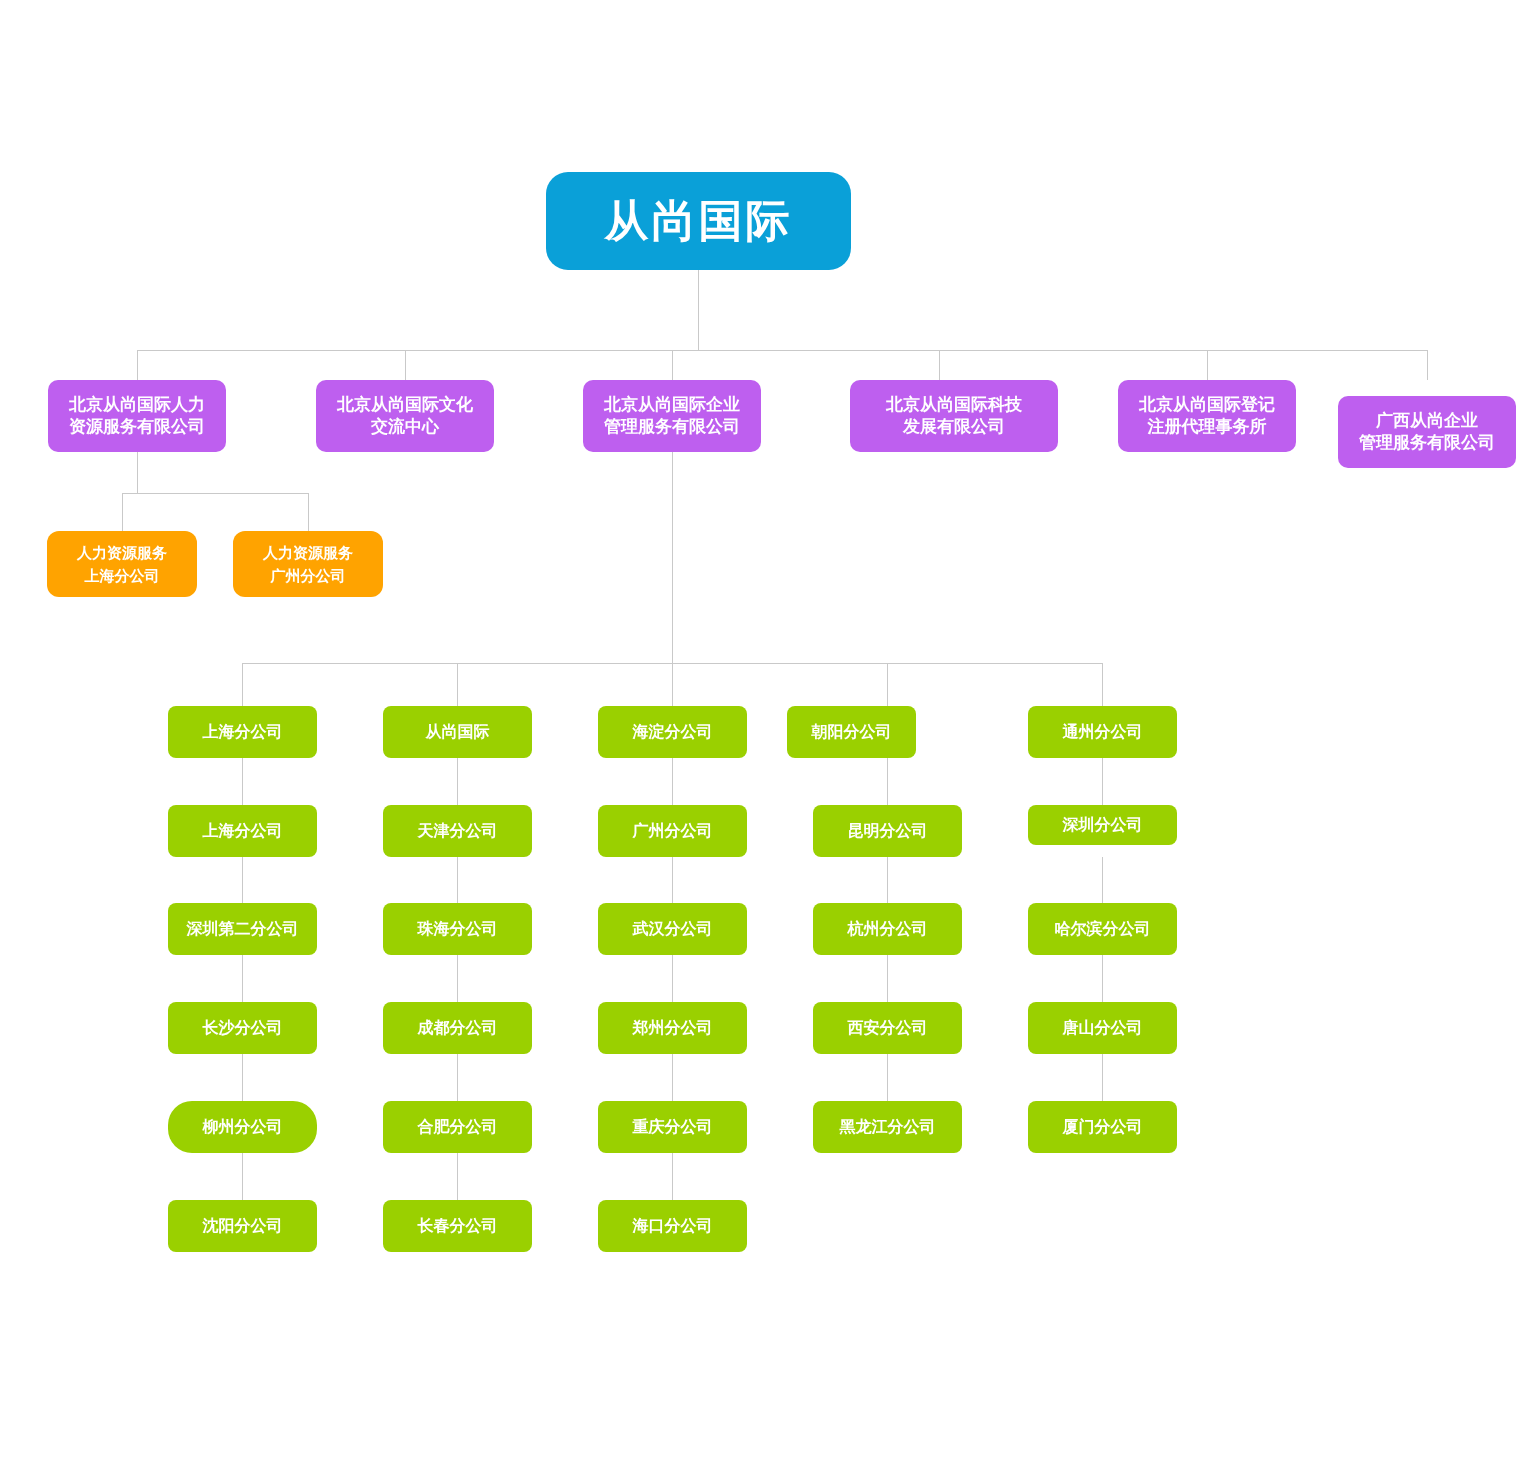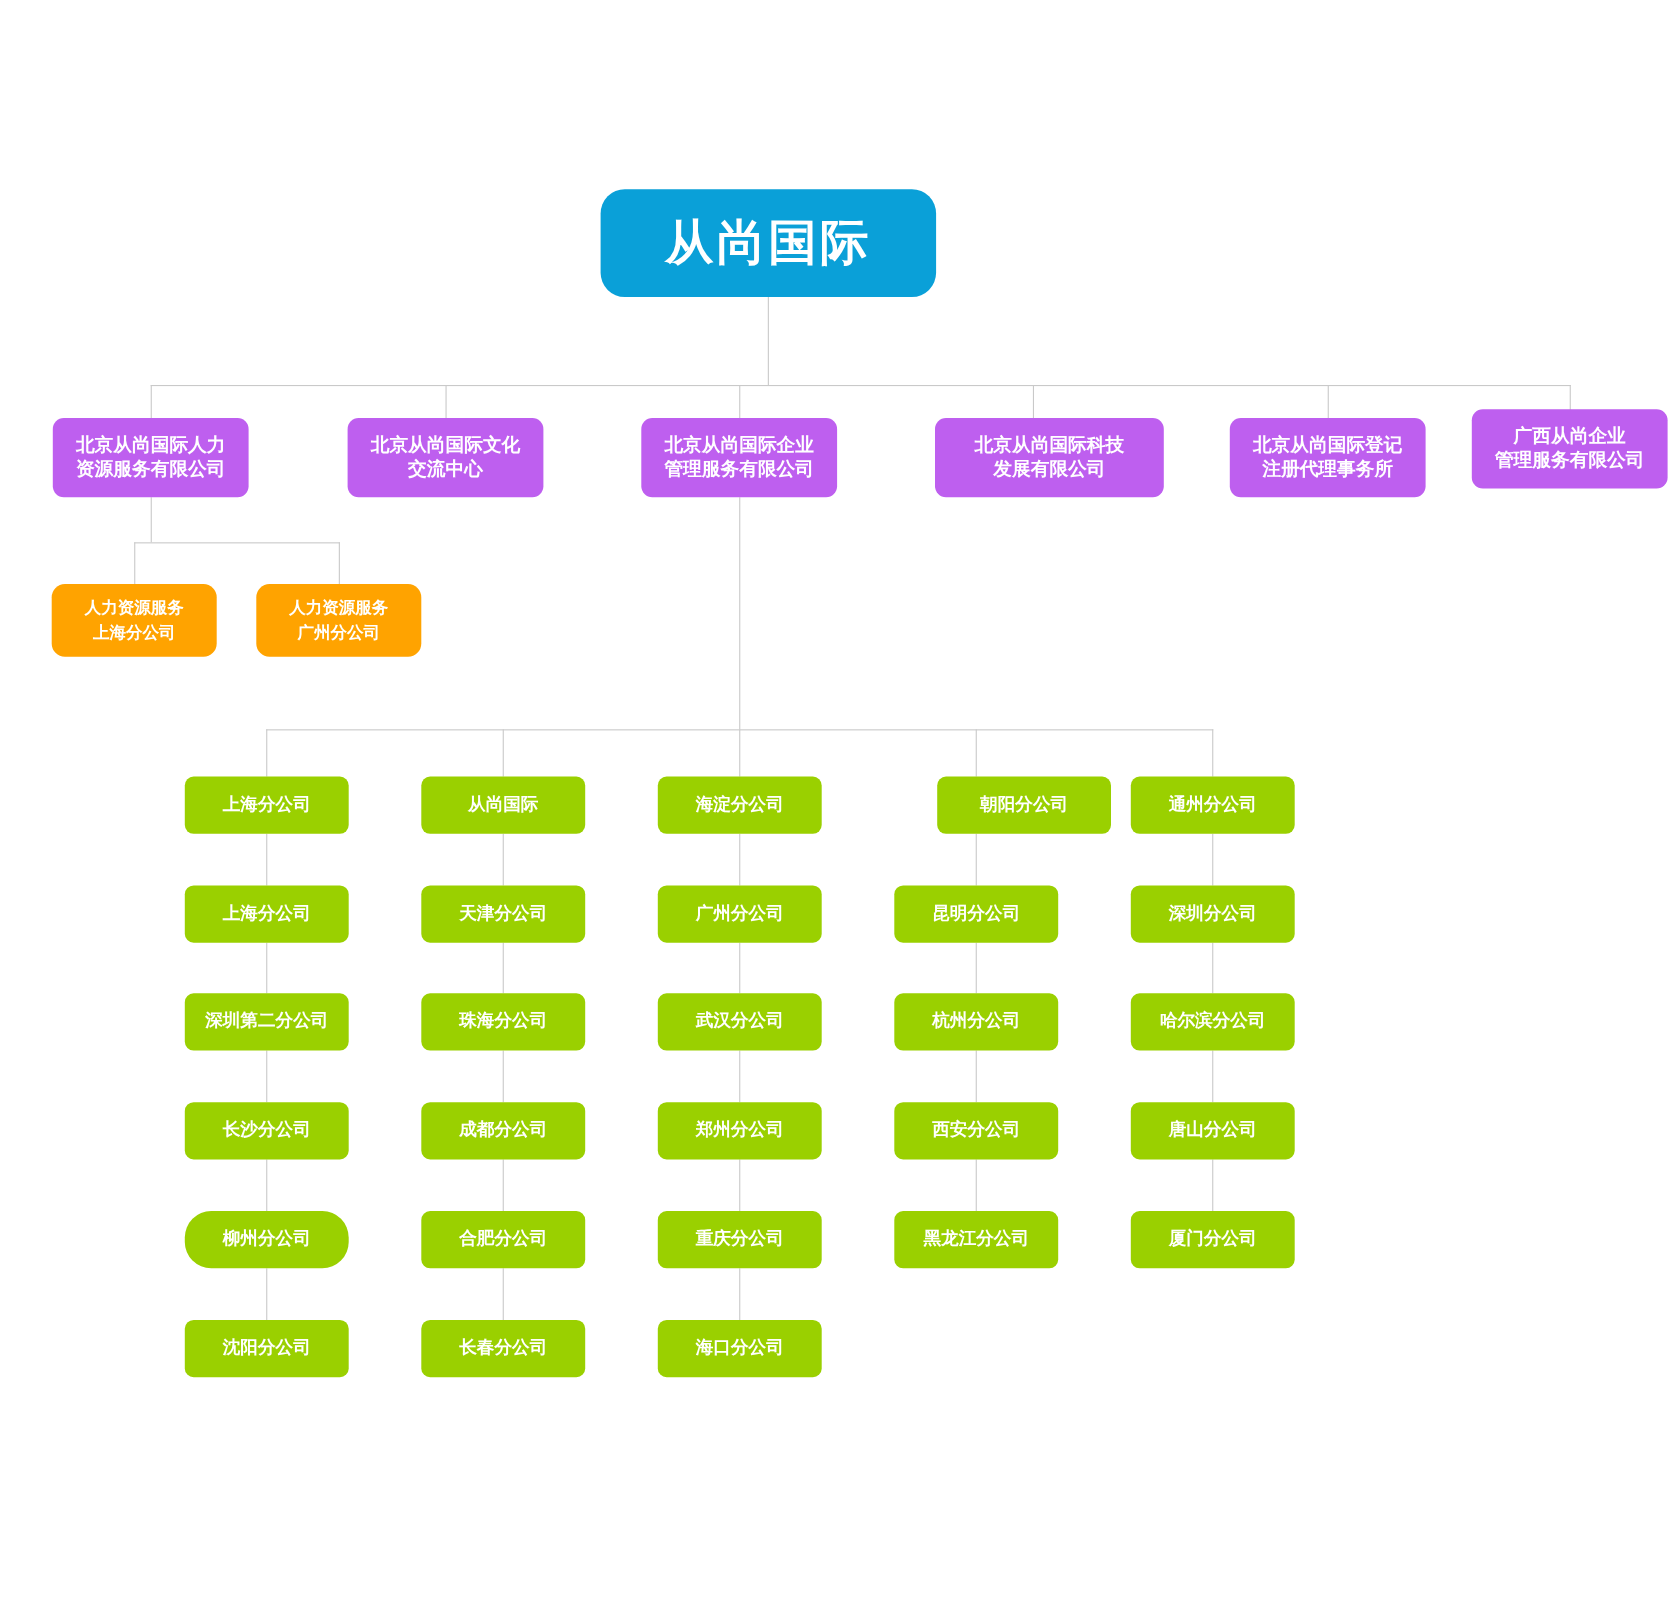--- a/index.html
+++ b/index.html
@@ -106,21 +106,21 @@
     <div class="node sub" style="left: 48px; top: 380px; width: 178px; height: 72px;">北京从尚国际人力
 资源服务有限公司</div>
     <div class="node sub" style="left: 316px; top: 380px; width: 178px; height: 72px;">北京从尚国际文化
 交流中心</div>
     <div class="node sub" style="left: 583px; top: 380px; width: 178px; height: 72px;">北京从尚国际企业
 管理服务有限公司</div>
     <div class="node sub" style="left: 850px; top: 380px; width: 208px; height: 72px;">北京从尚国际科技
 发展有限公司</div>
     <div class="node sub" style="left: 1118px; top: 380px; width: 178px; height: 72px;">北京从尚国际登记
 注册代理事务所</div>
-    <div class="node sub" style="left: 1338px; top: 372px; width: 178px; height: 72px;">广西从尚企业
+    <div class="node sub" style="left: 1338px; top: 396px; width: 178px; height: 72px;">广西从尚企业
 管理服务有限公司</div>
     <div class="node hr" style="left: 47px; top: 531px; width: 150px; height: 66px;">人力资源服务
 上海分公司</div>
     <div class="node hr" style="left: 233px; top: 531px; width: 150px; height: 66px;">人力资源服务
 广州分公司</div>
     <div class="node city" style="left: 168px; top: 706px; width: 149px; height: 52px;">上海分公司</div>
     <div class="node city" style="left: 168px; top: 805px; width: 149px; height: 52px;">上海分公司</div>
     <div class="node city" style="left: 168px; top: 903px; width: 149px; height: 52px;">深圳第二分公司</div>
     <div class="node city" style="left: 168px; top: 1002px; width: 149px; height: 52px;">长沙分公司</div>
     <div class="node city" style="left: 168px; top: 1101px; width: 149px; height: 52px; border-radius: 24px;">柳州分公司</div>
@@ -130,23 +130,23 @@
     <div class="node city" style="left: 383px; top: 903px; width: 149px; height: 52px;">珠海分公司</div>
     <div class="node city" style="left: 383px; top: 1002px; width: 149px; height: 52px;">成都分公司</div>
     <div class="node city" style="left: 383px; top: 1101px; width: 149px; height: 52px;">合肥分公司</div>
     <div class="node city" style="left: 383px; top: 1200px; width: 149px; height: 52px;">长春分公司</div>
     <div class="node city" style="left: 598px; top: 706px; width: 149px; height: 52px;">海淀分公司</div>
     <div class="node city" style="left: 598px; top: 805px; width: 149px; height: 52px;">广州分公司</div>
     <div class="node city" style="left: 598px; top: 903px; width: 149px; height: 52px;">武汉分公司</div>
     <div class="node city" style="left: 598px; top: 1002px; width: 149px; height: 52px;">郑州分公司</div>
     <div class="node city" style="left: 598px; top: 1101px; width: 149px; height: 52px;">重庆分公司</div>
     <div class="node city" style="left: 598px; top: 1200px; width: 149px; height: 52px;">海口分公司</div>
-    <div class="node city" style="left: 852px; top: 706px; width: 158px; height: 52px;">朝阳分公司</div>
+    <div class="node city" style="left: 787px; top: 706px; width: 129px; height: 52px;">朝阳分公司</div>
     <div class="node city" style="left: 813px; top: 805px; width: 149px; height: 52px;">昆明分公司</div>
     <div class="node city" style="left: 813px; top: 903px; width: 149px; height: 52px;">杭州分公司</div>
     <div class="node city" style="left: 813px; top: 1002px; width: 149px; height: 52px;">西安分公司</div>
     <div class="node city" style="left: 813px; top: 1101px; width: 149px; height: 52px;">黑龙江分公司</div>
     <div class="node city" style="left: 1028px; top: 706px; width: 149px; height: 52px;">通州分公司</div>
-    <div class="node city" style="left: 1028px; top: 805px; width: 149px; height: 52px;">深圳分公司</div>
+    <div class="node city" style="left: 1028px; top: 805px; width: 149px; height: 40px;">深圳分公司</div>
     <div class="node city" style="left: 1028px; top: 903px; width: 149px; height: 52px;">哈尔滨分公司</div>
     <div class="node city" style="left: 1028px; top: 1002px; width: 149px; height: 52px;">唐山分公司</div>
     <div class="node city" style="left: 1028px; top: 1101px; width: 149px; height: 52px;">厦门分公司</div>
   </div>
 
 </body></html>

